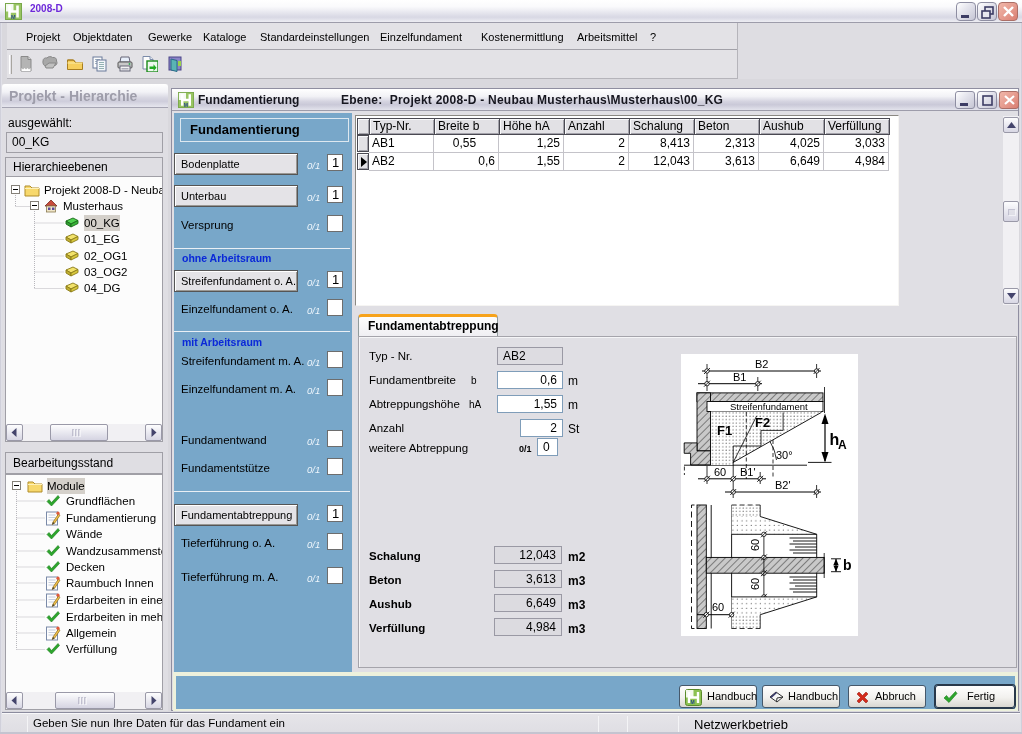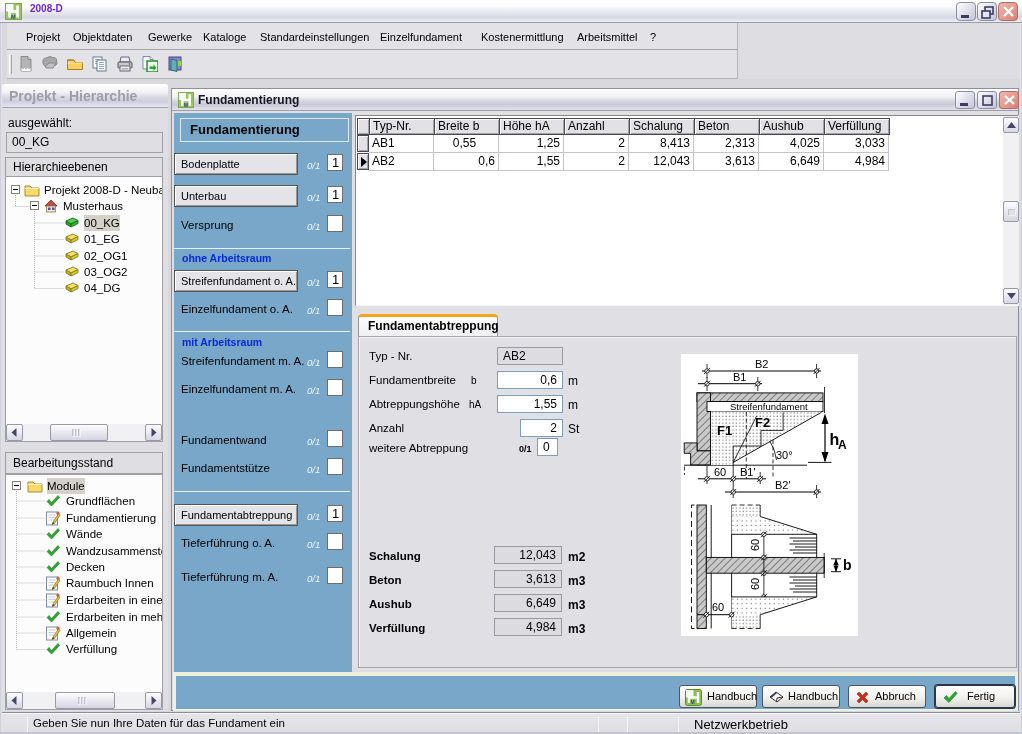--- a/index.html
+++ b/index.html
@@ -67,21 +67,21 @@
   border:1px solid #555555; box-shadow:inset 1px 1px 0 #ffffff, inset -1px -1px 0 #9a9894;
   font-size:11px; color:#000; line-height:20px; padding-left:6px; white-space:nowrap; overflow:hidden; }
 .navlbl { position:absolute; left:7px; font-size:11.5px; color:#000; white-space:nowrap; }
 .navnum { position:absolute; left:133px; font-size:9.5px; font-style:italic; color:#eef6fc; }
 .navbox { position:absolute; left:153px; width:16px; height:17px; background:#fff; border:1px solid #6d6d6d;
   font-size:13px; color:#000; line-height:15px; padding-left:4px; }
 .navsep { position:absolute; left:0px; width:176px; height:1px; background:#e9eff5; }
 .navsec { position:absolute; left:8px; font-size:10.5px; font-weight:bold; color:#0a28d8; }
 
 
-#grid { left:183px; top:26px; width:664px; height:191px; background:#ffffff;
+#grid { left:183px; top:26px; width:544px; height:191px; background:#ffffff;
   border:1px solid; border-color:#8a8882 #f6f5f3 #f6f5f3 #8a8882; }
 .ghs { position:absolute; left:1px; top:2px; width:533px; height:17px; background:#e2e1e5; border:1px solid #4a4952; }
 .gh { position:absolute; top:0; height:15px; border-right:1px solid #4a4952;
   box-shadow:inset 1px 1px 0 #f8f8fa, inset -1px -1px 0 #a3a2aa;
   font-size:12px; line-height:15px; padding-left:3px; }
 .gm { position:absolute; left:1px; width:12px; height:17px; background:#e2e1e5; border:1px solid #4a4952;
   box-shadow:inset 1px 1px 0 #f8f8fa, inset -1px -1px 0 #a3a2aa; }
 .gc { position:absolute; height:18px; border-right:1px solid #c4c3c9; border-bottom:1px solid #c4c3c9;
   font-size:12px; line-height:17px; background:#fff; }
 .gcr { text-align:right; padding-right:3px; }
@@ -406,20 +406,21 @@
           <g stroke="#ffffff" stroke-width="1">
             <path d="M24 5 v7 M27 5 v7 M30 5 v7"></path>
           </g>
         </svg></div>
   </div>
 </div>
 
 <div class="abs" id="dialog">
   <div class="abs" id="dtitle">
     <span class="t1">Fundamentierung</span>
+    <span class="t2">Ebene:&nbsp; Projekt 2008-D - Neubau Musterhaus\Musterhaus\00_KG</span>
   </div>
   <div class="abs" id="dicon" style="left:6px;top:3px;width:16px;height:16px;"><svg width="16" height="16" viewBox="0 0 17 17">
         <rect x="0.5" y="0.5" width="16" height="16" fill="#98c462" stroke="#79a84a"></rect>
         <rect x="1" y="1" width="7.5" height="7.5" fill="#f6faf2"></rect>
         <path d="M4.5 2.5 v12 M12.5 2.5 v12 M4.5 8.5 h8" stroke="#ffffff" stroke-width="2.6"></path>
         <text x="6" y="15.5" font-size="5.5" fill="#2a4a8a" font-weight="bold" font-family="Liberation Sans">M</text>
       </svg></div>
   <div class="abs dwinbtn" style="left:783px;">
       <svg width="20" height="18">
         <rect x="4" y="11" width="8" height="3" fill="#3c3c64"></rect>

